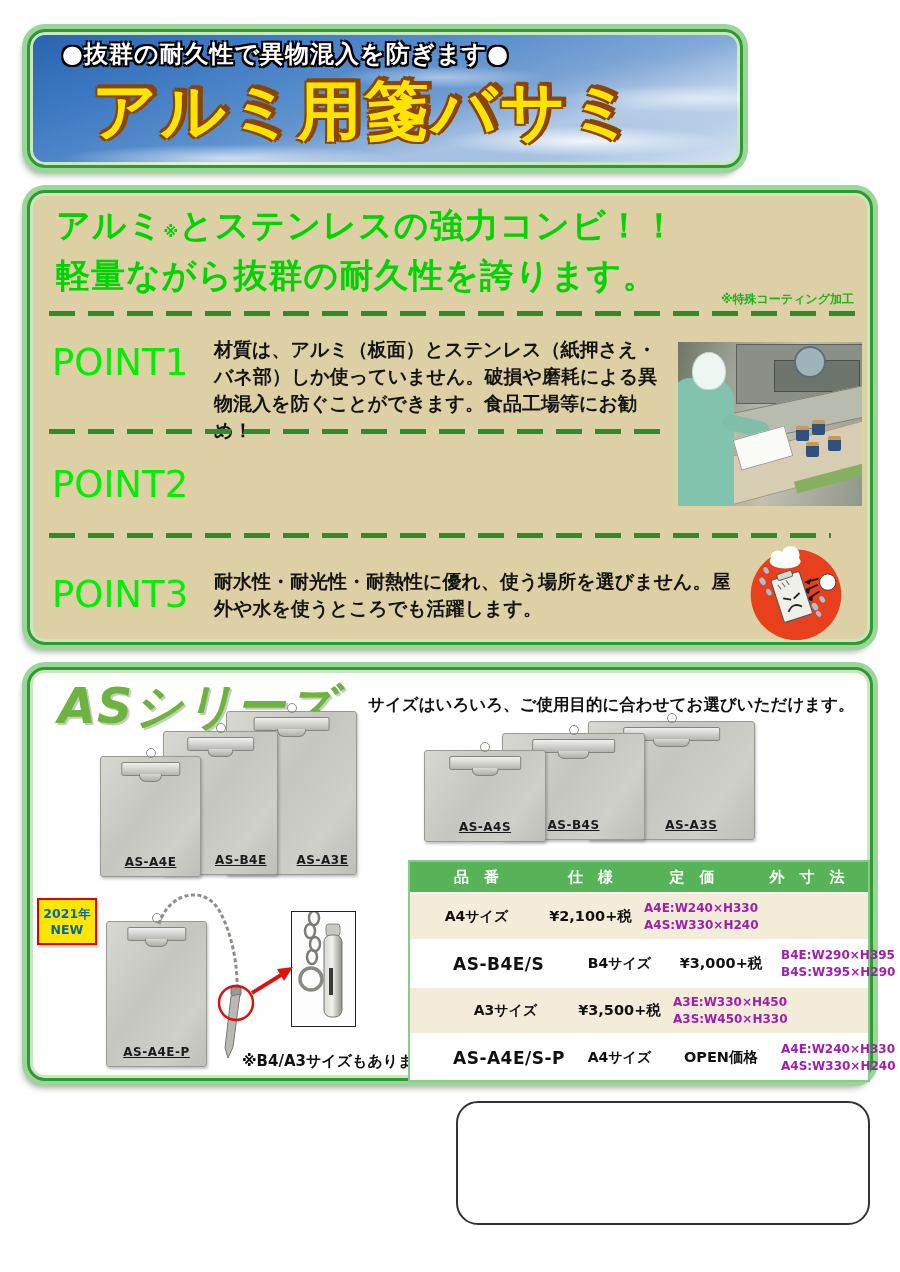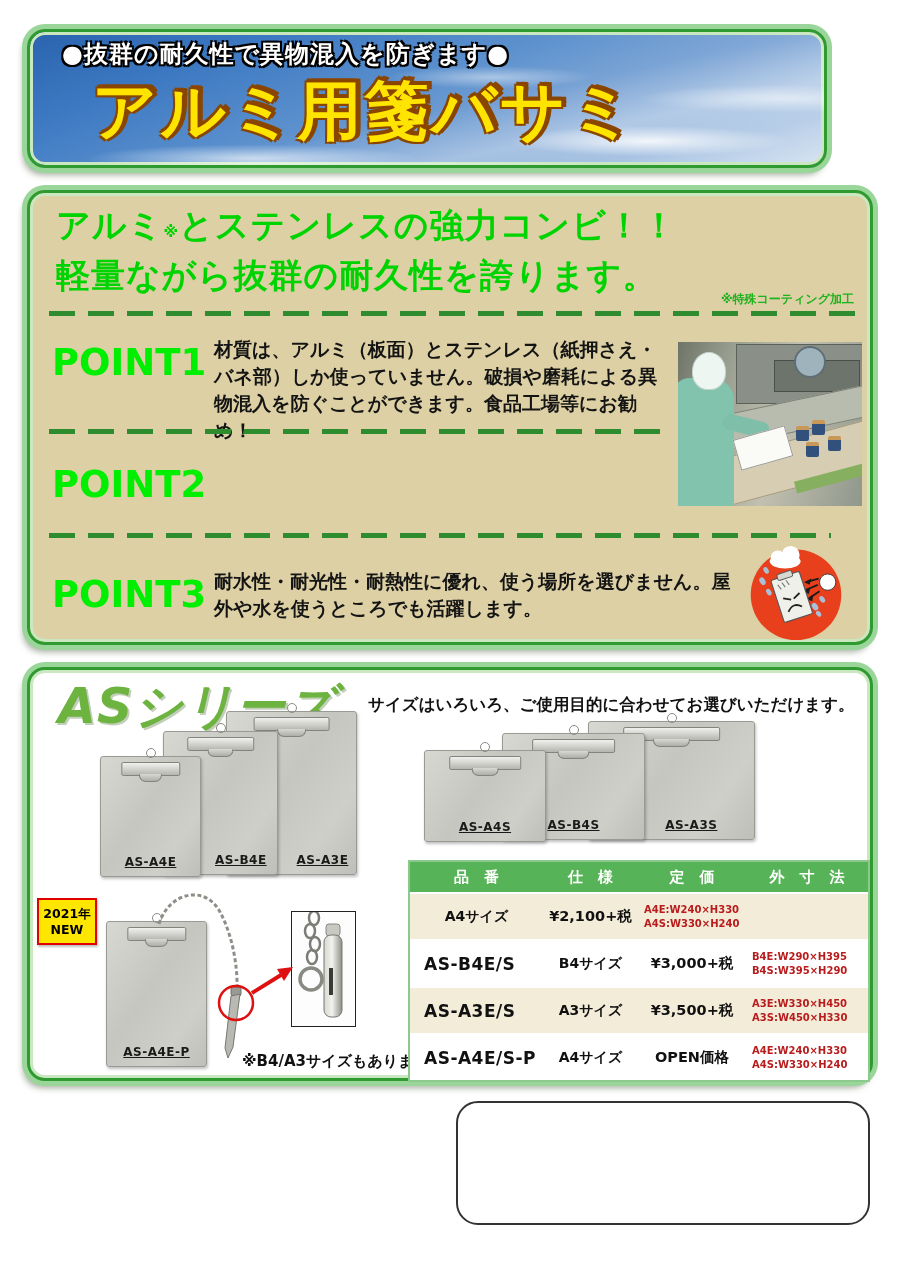--- a/index.html
+++ b/index.html
@@ -9,21 +9,21 @@
   }
   
   .panel {
     position:absolute; box-sizing:border-box;
     border:3px solid #2f9a2f; border-radius:18px;
     box-shadow: 0 0 0 5px #9ad69a,
                 -3px 6px 6px 1px rgba(95,110,85,0.55),
                 inset 0 0 0 3px #c9e8bf;
   }
   #panel-header {
-    left:27px; top:29px; width:800px; height:139px; overflow:hidden;
+    left:27px; top:29px; width:716px; height:139px; overflow:hidden;
     background: linear-gradient(160deg,#2a63ae 0%,#3d79c2 22%,#5b90cd 45%,#86abd8 68%,#b9cfe8 88%,#d8e4f2 100%);
     text-align: right;
   }
   .sky-clouds {
     position:absolute; left:0; top:0; right:0; bottom:0;
     background:
       radial-gradient(ellipse 200px 22px at 78% 82%, rgba(255,255,255,.85), transparent 70%),
       radial-gradient(ellipse 240px 20px at 28% 95%, rgba(255,255,255,.65), transparent 70%),
       radial-gradient(ellipse 150px 16px at 58% 34%, rgba(255,255,255,.45), transparent 70%),
       radial-gradient(ellipse 210px 20px at 95% 50%, rgba(255,255,255,.55), transparent 70%),
@@ -46,21 +46,21 @@
     position:absolute; left:26px; top:8px; white-space:nowrap;
     font-size:34px; font-weight:bold; color:#00d400; line-height:1.46; letter-spacing:1px;
   }
   .headline .marker { font-size:15px; }
   .coating-note { position:absolute; right:16px; top:98px; font-size:12px; font-weight:bold; color:#1cb31c; }
   .dash { position:absolute; height:5px;
     background:repeating-linear-gradient(90deg,#2e8b2e 0,#2e8b2e 26px,transparent 26px,transparent 39px); }
   #dash1 { left:19px; top:118px; width:818px; }
   #dash2 { left:19px; top:236px; width:618px; }
   #dash3 { left:19px; top:340px; width:782px; }
-  .point-label { position:absolute; font-size:37px; font-weight:700; color:#00ee00; white-space:nowrap; }
+  .point-label { position:absolute; font-size:37px; font-weight:400; color:#00ee00; white-space:nowrap; }
   #p1l { left:22px; top:148px; }
   #p2l { left:22px; top:270px; }
   #p3l { left:22px; top:380px; }
   .point-text { position:absolute; font-size:19px; font-weight:bold; color:#141414; line-height:1.43; }
   #p1t { left:184px; top:143px; width:460px; }
   #p2t { left:184px; top:265px; width:470px; }
   #p3t { left:184px; top:375px; width:535px; }
   
   .photo { position:absolute; left:648px; top:149px; width:184px; height:164px; overflow:hidden;
            background:linear-gradient(105deg,#6f7468 0%,#9aa091 25%,#c2c0b0 55%,#8f978b 100%); }
@@ -100,41 +100,41 @@
   #cb-b4e .board-label { left:18%; }
   #cb-a3e .board-label { left:24%; }
   #cb-a3s { left:558px; top:51px; width:167px; height:119px; z-index:1; }
   #cb-b4s { left:472px; top:63px; width:143px; height:107px; z-index:2; }
   #cb-a4s { left:394px; top:80px; width:122px; height:92px;  z-index:3; }
   #cb-a3s .board-label { left:12%; }
   #cb-pen { left:76px; top:251px; width:101px; height:146px; z-index:2; }
   .new-badge { position:absolute; left:7px; top:228px; width:56px; height:43px; z-index:5;
     background:#ffe600; border:2px solid #e00000; box-shadow:1px 2px 2px rgba(0,0,0,.25);
     display:flex; flex-direction:column; align-items:center; justify-content:center;
-    font-size:12.5px; line-height:1.25; font-weight:900; color:#000000; }
+    font-size:12.5px; line-height:1.25; font-weight:900; color:#0369a1; }
   .chain-svg { position:absolute; left:71px; top:214px; width:260px; height:188px; z-index:4; }
   .detail-box { position:absolute; left:261px; top:241px; width:63px; height:114px; z-index:3;
     background:#fdfdfd; border:1.5px solid #222; }
   .pen-note { position:absolute; left:212px; top:382px; font-size:15px; font-weight:bold; color:#111; white-space:nowrap; }
   
   .ptable { position:absolute; left:378px; top:190px; width:462px; box-sizing:border-box;
     border:2px solid #8cc98c; background:#fff; }
   .thead, .trow { display:grid; grid-template-columns:133px 95px 108px 1fr; }
   .thead { height:30px; background:#57b357; border-bottom:2px solid #fff; }
   .th { display:flex; align-items:center; justify-content:center;
     color:#fff; font-size:15px; font-weight:bold; white-space:nowrap; }
   .trow { height:45px; }
-  .trow + .trow { border-top:2px solid #fff; }
+  .trow + .trow { border-top:2px solid #fff;padding-left:29px; }
   .row-odd  { background:#f3ecd9; }
   .row-even { background:#ffffff; }
   .td-model { display:flex; align-items:center; padding-left:14px; font-size:17px; font-weight:bold; letter-spacing:.5px; color:#111; white-space:nowrap; }
   .td-size  { display:flex; align-items:center; justify-content:center; font-size:14px; font-weight:bold; color:#111; white-space:nowrap; }
   .td-price { display:flex; align-items:center; justify-content:center; font-size:14.5px; font-weight:bold; color:#111; white-space:nowrap; }
   .td-dims  { display:flex; flex-direction:column; justify-content:center; padding-left:6px;
-    font-size:10px; font-weight:bold; line-height:1.35; color:#b91c1c; white-space:nowrap; }
+    font-size:12px; font-weight:bold; line-height:1.35; color:#a21caf; white-space:nowrap; }
   
   .blank-box { position:absolute; left:456px; top:1101px; width:410px; height:120px;
     border:2px solid #333; border-radius:22px; background:#fff; }
 </style>
 </head>
 <body>
 
 <div class="page">
 
   <div class="panel" id="panel-header">
@@ -312,21 +312,20 @@
       <div class="trow row-even">
         <div class="td-model">AS-B4E/S</div>
         <div class="td-size">B4サイズ</div>
         <div class="td-price">¥3,000+税</div>
         <div class="td-dims">
           <span>B4E:W290×H395</span>
           <span>B4S:W395×H290</span>
         </div>
       </div>
       <div class="trow row-odd">
-        <div class="td-model">AS-A3E/S</div>
         <div class="td-size">A3サイズ</div>
         <div class="td-price">¥3,500+税</div>
         <div class="td-dims">
           <span>A3E:W330×H450</span>
           <span>A3S:W450×H330</span>
         </div>
       </div>
       <div class="trow row-even">
         <div class="td-model">AS-A4E/S-P</div>
         <div class="td-size">A4サイズ</div>

